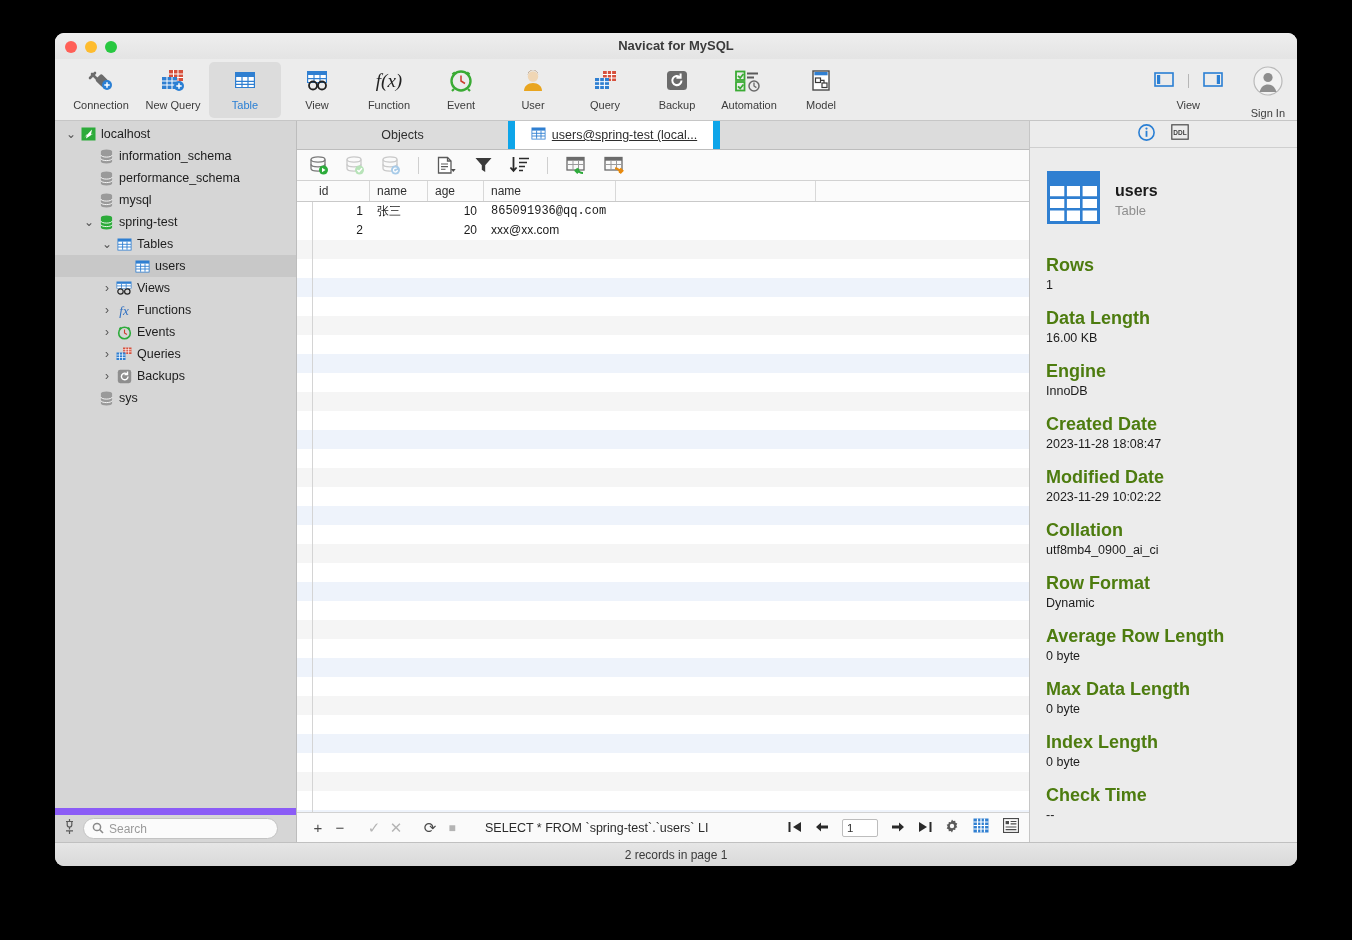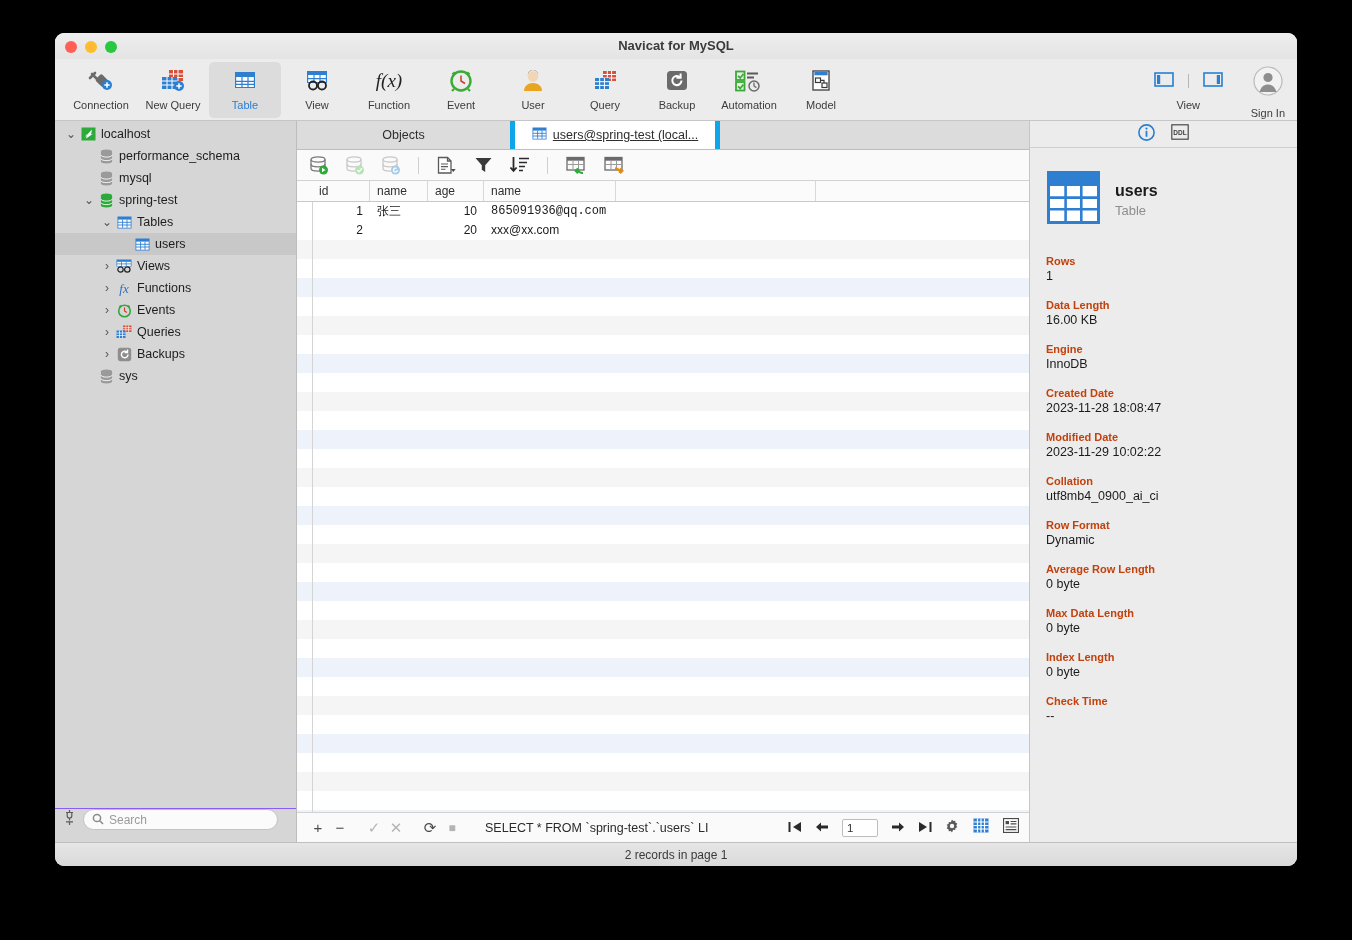--- a/index.html
+++ b/index.html
@@ -78,43 +78,43 @@
     color: #1d1d1d; white-space: nowrap;
   }
   .node.selected { background: #c8c8c8; }
   .tw {
     width: 16px; text-align: center; font-size: 9px; color: #555;
     flex: 0 0 16px;
   }
   .nico { width: 18px; display: flex; align-items: center; justify-content: center; flex: 0 0 18px; margin-right: 4px; }
   #searchbar {
     height: 34px; flex: 0 0 34px;
-    display: flex; align-items: flex-start; gap: 7px;
+    display: flex; align-items: center; gap: 7px;
     padding: 0 18px 0 8px;
-    border-top: 1px solid #8b5cf6;
+    border-top: 7px solid #8b5cf6;
   }
   #search-field {
     flex: 1 1 auto; height: 21px;
     background: #fbfbfb; border: 1px solid #c3c3c3; border-radius: 11px;
     display: flex; align-items: center; padding: 0 8px; gap: 5px;
   }
   #search-input {
     border: 0; outline: 0; background: transparent;
     font-family: "Liberation Sans", sans-serif; font-size: 12px;
     color: #333; width: 100%;
   }
   #search-input::placeholder { color: #9a9a9a; }
 
   
   #center { flex: 1 1 auto; display: flex; flex-direction: column; min-width: 0; background: #fff; }
   #tabs { height: 29px; flex: 0 0 29px; display: flex; background: #dcdcdc; border-bottom: 1px solid #bdbdbd; }
   .tab {
     display: flex; align-items: center; justify-content: center; gap: 6px;
     font-size: 12.5px; color: #2e2e2e;
-    border-right: 5px solid #0ea5e9;
+    border-right: 7px solid #0ea5e9;
     padding: 0 14px;
   }
   .tab.inactive { width: 218px; background: #dcdcdc; }
   .tab.active { width: 205px; background: #fff; text-decoration: underline; }
 
   #gridbar {
     height: 31px; flex: 0 0 31px;
     background: #fafafa; border-bottom: 1px solid #d2d2d2;
     display: flex; align-items: center; gap: 16px; padding-left: 12px;
   }
@@ -163,21 +163,21 @@
   #info-tabs {
     height: 27px; flex: 0 0 27px;
     display: flex; align-items: center; justify-content: center; gap: 16px;
     border-bottom: 1px solid #cfcfcf;
   }
   #info-body { flex: 1 1 auto; padding: 22px 16px 0 16px; overflow: hidden; }
   #info-head { display: flex; align-items: center; gap: 14px; margin-bottom: 26px; }
   #info-name { font-size: 16px; font-weight: bold; color: #1b1b1b; }
   #info-type { font-size: 13px; color: #8e8e8e; margin-top: 3px; }
   .prop { margin-bottom: 16px; }
-  .prop-k { font-size: 11px; font-weight: bold; color: #c2410c; }
+  .prop-k { font-size: 18px; font-weight: bold; color: #4d7c0f; }
   .prop-v { font-size: 12.5px; color: #1b1b1b; margin-top: 2px; }
 
   #statusbar {
     height: 24px; flex: 0 0 24px;
     background: linear-gradient(to bottom, #e6e6e6, #d9d9d9);
     border-top: 1px solid #c0c0c0;
     display: flex; align-items: center; justify-content: center;
     font-size: 12px; color: #3a3a3a;
   }
 </style>
@@ -398,20 +398,33 @@
             <span class="tw" style="margin-left: 26px;"></span>
             <span class="nico">
               <svg width="13" height="15" viewBox="0 0 13 15">
                 <ellipse cx="6.5" cy="2.4" rx="5.6" ry="2" fill="#9a9a9a"></ellipse>
                 <path d="M0.9 2.4v10.2c0 1.1 2.5 2 5.6 2s5.6-.9 5.6-2V2.4" fill="#9a9a9a"></path>
                 <g stroke="#fff" stroke-width="0.9" fill="none">
                   <path d="M0.9 6.1c0 1.1 2.5 2 5.6 2s5.6-.9 5.6-2M0.9 9.6c0 1.1 2.5 2 5.6 2s5.6-.9 5.6-2"></path>
                 </g>
               </svg>
             </span>
+            <span>information_schema</span>
+          </div>
+          <div class="node">
+            <span class="tw" style="margin-left: 26px;"></span>
+            <span class="nico">
+              <svg width="13" height="15" viewBox="0 0 13 15">
+                <ellipse cx="6.5" cy="2.4" rx="5.6" ry="2" fill="#9a9a9a"></ellipse>
+                <path d="M0.9 2.4v10.2c0 1.1 2.5 2 5.6 2s5.6-.9 5.6-2V2.4" fill="#9a9a9a"></path>
+                <g stroke="#fff" stroke-width="0.9" fill="none">
+                  <path d="M0.9 6.1c0 1.1 2.5 2 5.6 2s5.6-.9 5.6-2M0.9 9.6c0 1.1 2.5 2 5.6 2s5.6-.9 5.6-2"></path>
+                </g>
+              </svg>
+            </span>
             <span>performance_schema</span>
           </div>
           <div class="node">
             <span class="tw" style="margin-left: 26px;"></span>
             <span class="nico">
               <svg width="13" height="15" viewBox="0 0 13 15">
                 <ellipse cx="6.5" cy="2.4" rx="5.6" ry="2" fill="#9a9a9a"></ellipse>
                 <path d="M0.9 2.4v10.2c0 1.1 2.5 2 5.6 2s5.6-.9 5.6-2V2.4" fill="#9a9a9a"></path>
                 <g stroke="#fff" stroke-width="0.9" fill="none">
                   <path d="M0.9 6.1c0 1.1 2.5 2 5.6 2s5.6-.9 5.6-2M0.9 9.6c0 1.1 2.5 2 5.6 2s5.6-.9 5.6-2"></path>

